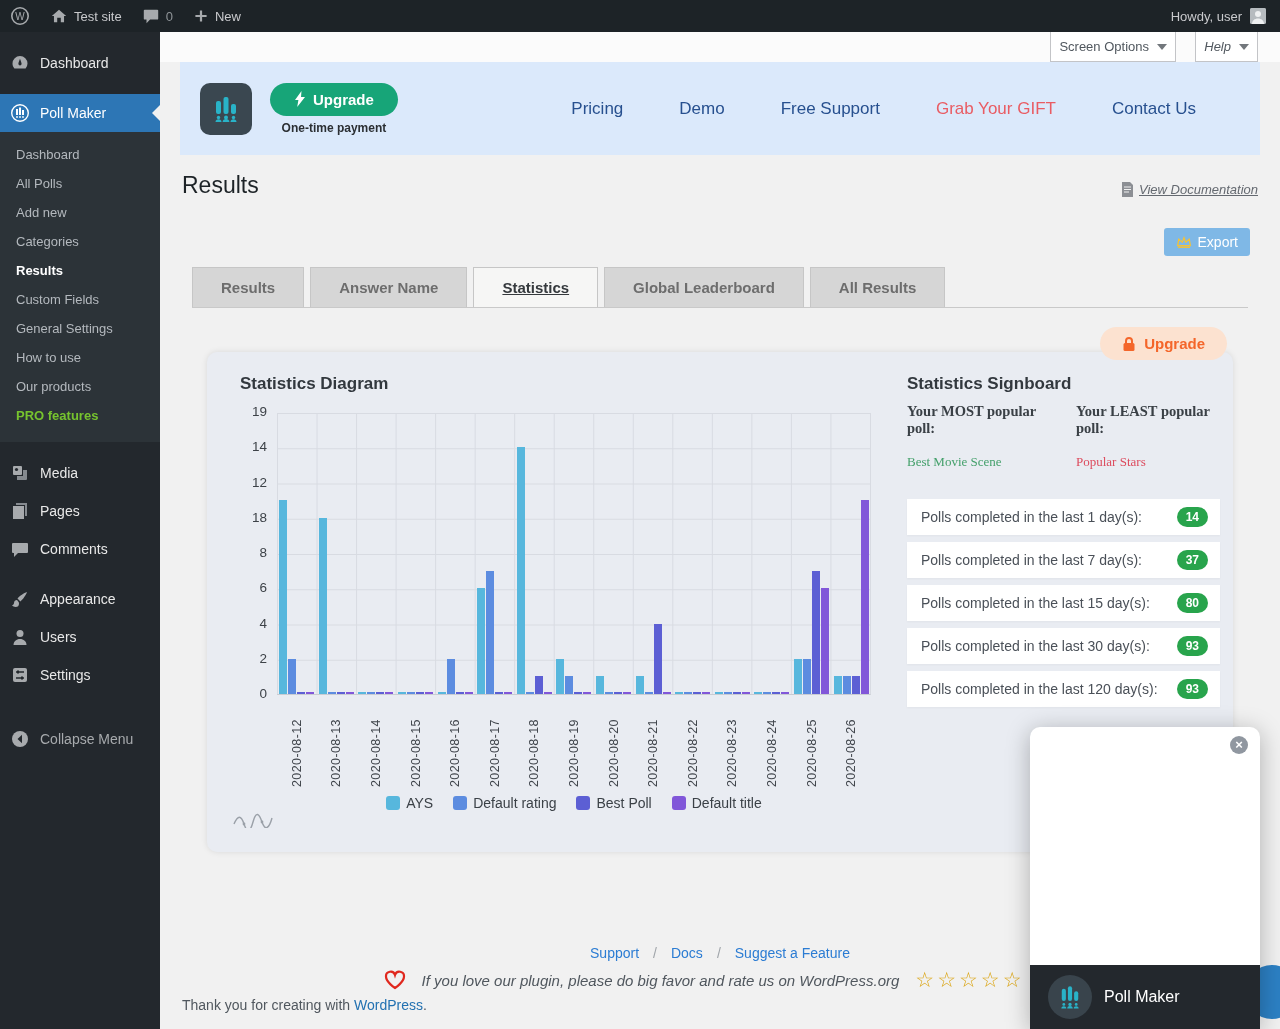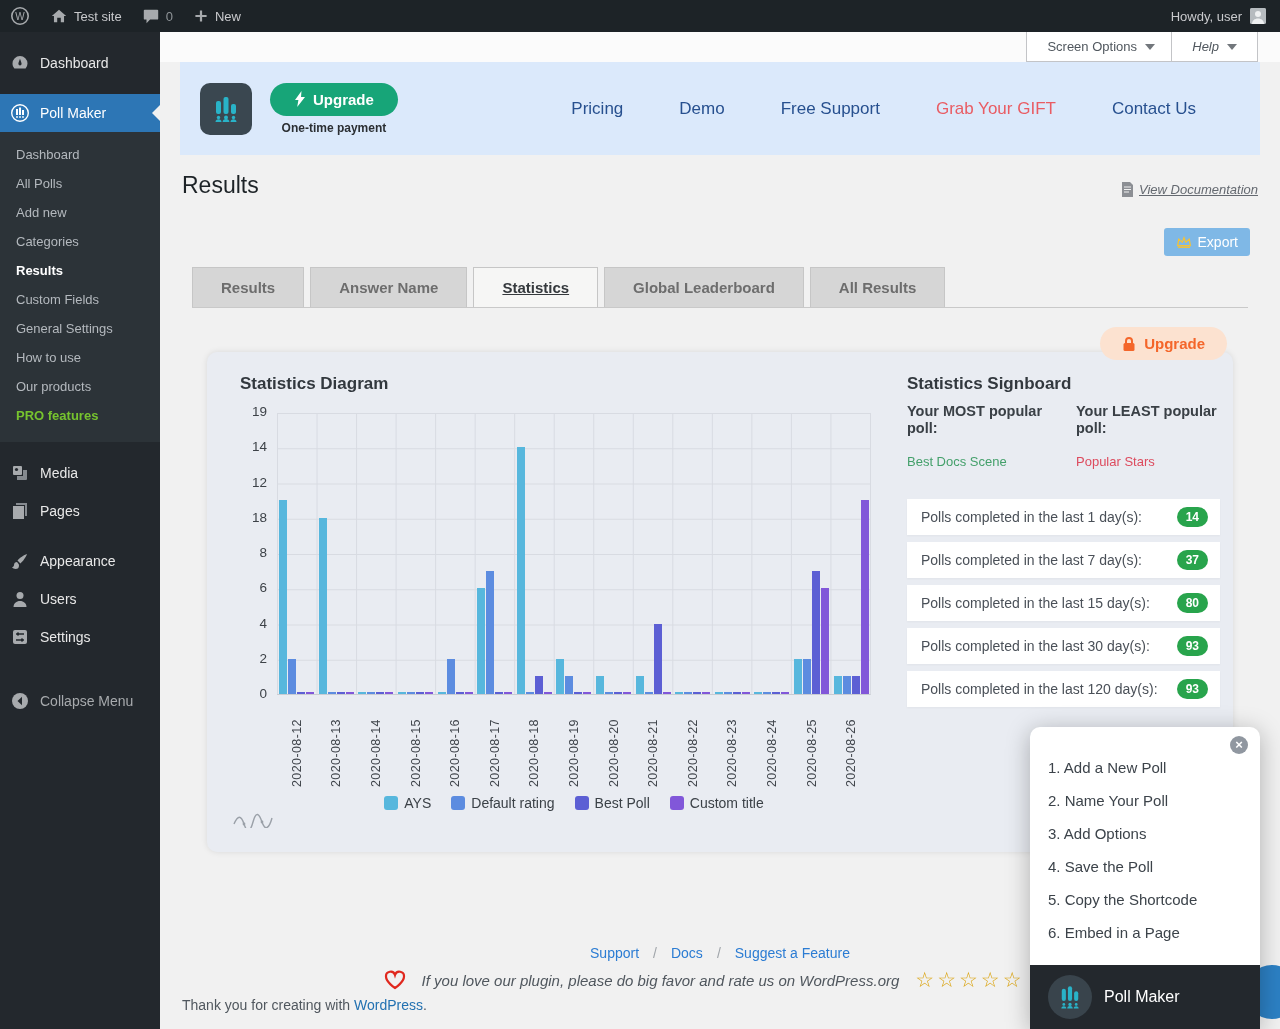--- a/index.html
+++ b/index.html
@@ -40,21 +40,21 @@
   .submenu-item { padding:7px 8px 7px 16px; color:#b4b9be; font-size:13px; cursor:pointer; }
   .submenu-item.current { color:#ffffff; font-weight:bold; }
   .submenu-item.pro { color:#76c32e; font-weight:bold; }
   .collapse-item { margin-top:14px; color:#a7aaad; }
 
   
   #content { position:absolute; left:160px; top:32px; width:1120px; height:997px; }
   #top-strip { position:absolute; left:0; top:0; width:100%; height:30px; background:#fbfbfb; }
   .screen-btn {
     position:absolute; top:0; height:30px; background:#fff; border:1px solid #c3c4c7; border-top:none;
-    color:#50575e; font-size:13px; display:flex; align-items:center; gap:8px; padding:0 20px; cursor:pointer;
+    color:#50575e; font-size:13px; display:flex; align-items:center; gap:8px; padding:0 8px; cursor:pointer;
   }
   .screen-btn .tri { width:0; height:0; border-left:5px solid transparent; border-right:5px solid transparent; border-top:6px solid #72777c; }
   #screen-options-btn { right:104px; }
   #help-btn { right:22px;font-style:italic; }
 
   
   #banner {
     position:absolute; left:20px; top:30px; width:1080px; height:93px;
     background:#dbe9fb; display:flex; align-items:center; padding:0 20px;
   }
@@ -112,21 +112,21 @@
   .chart-col { position:absolute; bottom:0; height:100%; display:flex; align-items:flex-end; justify-content:center; gap:1px; }
   .bar { width:8px; }
   .xlabel { position:absolute; top:288px; height:86px; display:flex; justify-content:center; }
   .xlabel span { writing-mode:vertical-rl; transform:rotate(180deg); font-size:12.5px; color:#40454c; letter-spacing:.4px; }
   #chart-legend { position:absolute; left:70px; top:443px; width:594px; display:flex; justify-content:center; gap:20px; }
   .legend-item { display:flex; align-items:center; gap:6px; font-size:14px; color:#3b4147; cursor:pointer; }
   .legend-swatch { width:14px; height:14px; border-radius:3px; }
   #squiggle { position:absolute; left:26px; top:458px; }
 
   #signboard-title { position:absolute; left:700px; top:22px; font-size:17px; font-weight:bold; color:#32383e; }
-  .sb-col { position:absolute; top:51px; width:150px; font-size:14.5px; font-weight:bold; color:#3a4046; line-height:1.2; }
+  .sb-col { position:absolute; top:51px; width:150px; font-size:14.5px; font-weight:bold; color:#3a4046; line-height:1.2;font-family:Liberation Serif, serif; }
   #sb-most { left:700px; } #sb-least { left:869px; }
   .sb-value { margin-top:16px; font-weight:normal; font-size:13px; }
   #sb-most .sb-value { color:#44a06b; }
   #sb-least .sb-value { color:#dd4b5e; }
   #sb-table { position:absolute; left:700px; top:147px; width:313px; }
   .sb-row {
     height:36px; margin-bottom:7px; background:#fff; display:flex; align-items:center;
     justify-content:space-between; padding:0 12px 0 14px; box-shadow:0 1px 2px rgba(0,0,0,.04);
   }
   .sb-row-label { font-size:14px; color:#4a5058; }
@@ -259,20 +259,28 @@
     <span>Media</span>
   </div>
   <div class="menu-item">
     <span class="mi-icon">
       <svg width="20" height="20" viewBox="0 0 20 20">
           <rect x="3" y="5" width="11" height="13" fill="#a7aaad"></rect>
           <path d="M6 2h11v13h-2V4H6z" fill="#868b90"></path>
         </svg>
     </span>
     <span>Pages</span>
+  </div>
+  <div class="menu-item">
+    <span class="mi-icon">
+      <svg width="20" height="20" viewBox="0 0 20 20">
+          <path d="M3 4h14a1 1 0 0 1 1 1v8a1 1 0 0 1-1 1h-9l-4 4v-4H3a1 1 0 0 1-1-1V5a1 1 0 0 1 1-1z" fill="#a7aaad"></path>
+        </svg>
+    </span>
+    <span>Comments</span>
   </div>
   <div class="menu-gap"></div>
   <div class="menu-item">
     <span class="mi-icon">
       <svg width="20" height="20" viewBox="0 0 20 20">
           <path d="M17 3c-3 1-7.5 4-9.5 6.5l2.9 2.9C12.9 10.5 16 6 17 3zM7 11c-1.7 0-3 1.3-3 3 0 1.2-.8 2-2 2.3C2.8 17.5 4.3 18 5.5 18A3.5 3.5 0 0 0 9 14.5c0-.6-.1-1.1-.4-1.6z" fill="#a7aaad"></path>
         </svg>
     </span>
     <span>Appearance</span>
   </div>
@@ -546,35 +554,35 @@
         <div class="legend-item">
           <span class="legend-swatch" style="background: rgb(92, 140, 224);"></span>
           <span>Default rating</span>
         </div>
         <div class="legend-item">
           <span class="legend-swatch" style="background: rgb(92, 95, 212);"></span>
           <span>Best Poll</span>
         </div>
         <div class="legend-item">
           <span class="legend-swatch" style="background: rgb(129, 87, 217);"></span>
-          <span>Custom title</span>
+          <span>Default title</span>
         </div>
       </div>
     <span id="squiggle">
       <svg width="46" height="18" viewBox="0 0 46 18">
           <path d="M1 14c4-9 7-9 10 0s6 9 9-2 6-9 9 0 7 7 10-4" fill="none" stroke="#9aa0a8" stroke-width="1.4"></path>
           <circle cx="11" cy="14" r="1.4" fill="#9aa0a8"></circle>
           <circle cx="29" cy="12" r="1.4" fill="#9aa0a8"></circle>
         </svg>
     </span>
 
     <div id="signboard-title">Statistics Signboard</div>
     <div class="sb-col" id="sb-most">
       <div>Your MOST popular poll:</div>
-      <div class="sb-value">Best Docs Scene</div>
+      <div class="sb-value">Best Movie Scene</div>
     </div>
     <div class="sb-col" id="sb-least">
       <div>Your LEAST popular poll:</div>
       <div class="sb-value">Popular Stars</div>
     </div>
     <div id="sb-table">
         <div class="sb-row">
           <span class="sb-row-label">Polls completed in the last 1 day(s):</span>
           <span class="sb-badge">14</span>
         </div>
@@ -620,28 +628,20 @@
   </div>
   <div id="thanks-line">
     <span>Thank you for creating with</span>
     <span id="thanks-link">WordPress</span><span>.</span>
   </div>
 </div>
 
 <div id="chat-circle"></div>
 <div id="guide-popup">
   <div id="popup-close">×</div>
-  <ul id="popup-steps">
-      <li>1. Add a New Poll</li>
-      <li>2. Name Your Poll</li>
-      <li>3. Add Options</li>
-      <li>4. Save the Poll</li>
-      <li>5. Copy the Shortcode</li>
-      <li>6. Embed in a Page</li>
-    </ul>
   <div id="popup-footer">
     <div id="popup-logo">
       <svg width="28" height="28" viewBox="0 0 34 34">
           <rect x="7" y="7" width="5" height="15" rx="2.5" fill="#29b3c8"></rect>
           <rect x="14.5" y="4" width="5" height="18" rx="2.5" fill="#29b3c8"></rect>
           <rect x="22" y="10" width="5" height="12" rx="2.5" fill="#29b3c8"></rect>
           <circle cx="9.5" cy="26" r="1.7" fill="#29b3c8"></circle>
           <circle cx="17" cy="26" r="2" fill="#29b3c8"></circle>
           <circle cx="24.5" cy="26" r="1.7" fill="#29b3c8"></circle>
           <path d="M6.5 31c0-1.7 1.4-2.7 3-2.7s3 1 3 2.7zM13.6 31c0-2 1.6-3 3.4-3s3.4 1 3.4 3zM21.5 31c0-1.7 1.4-2.7 3-2.7s3 1 3 2.7z" fill="#29b3c8"></path>

